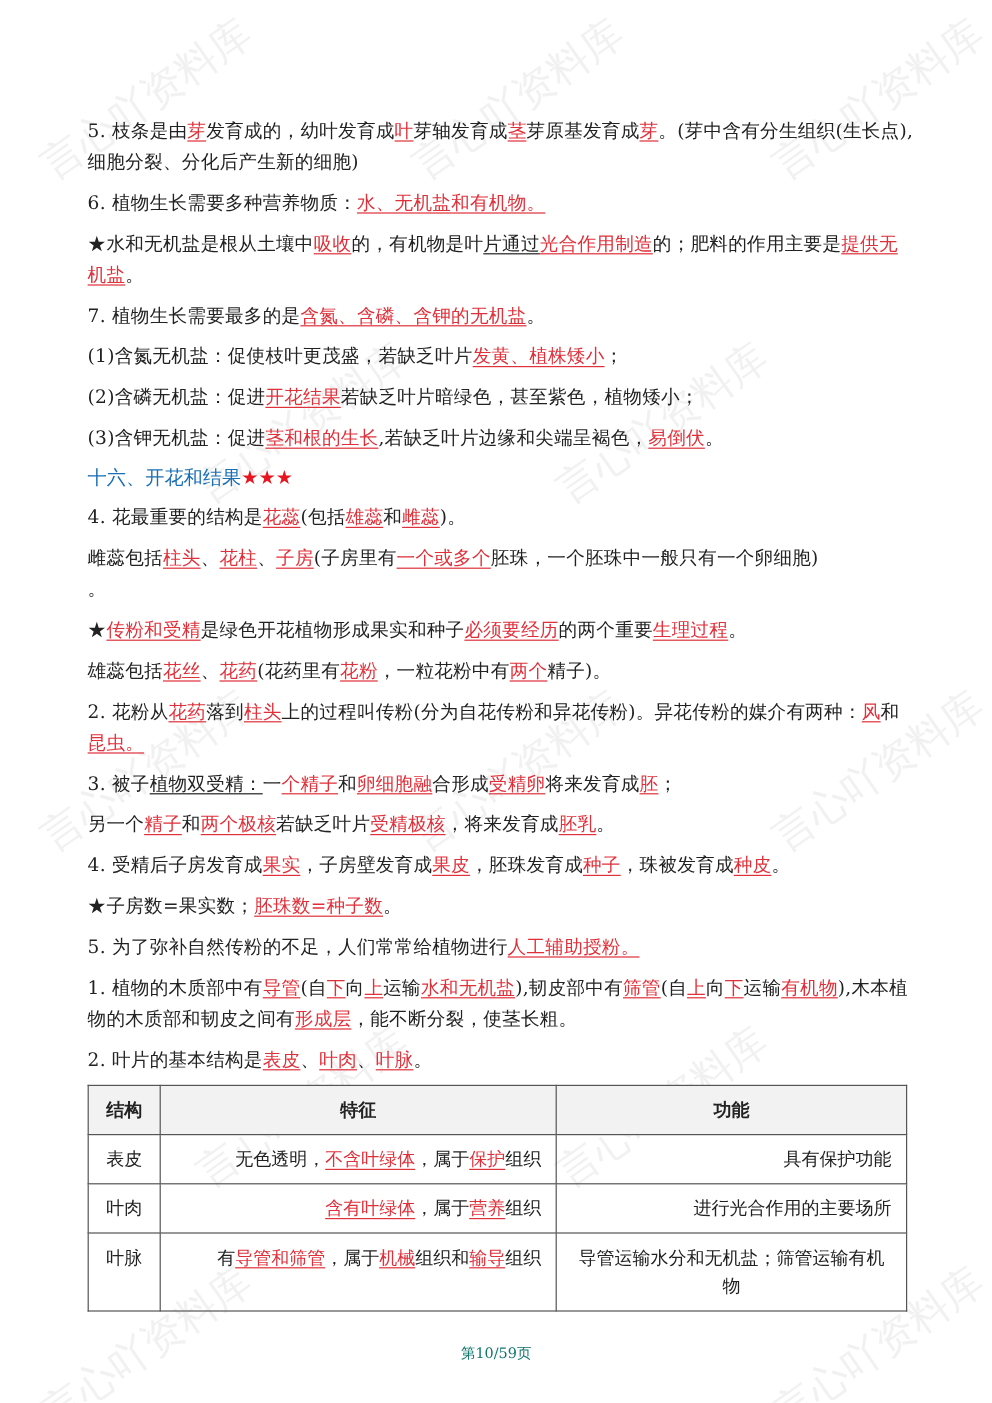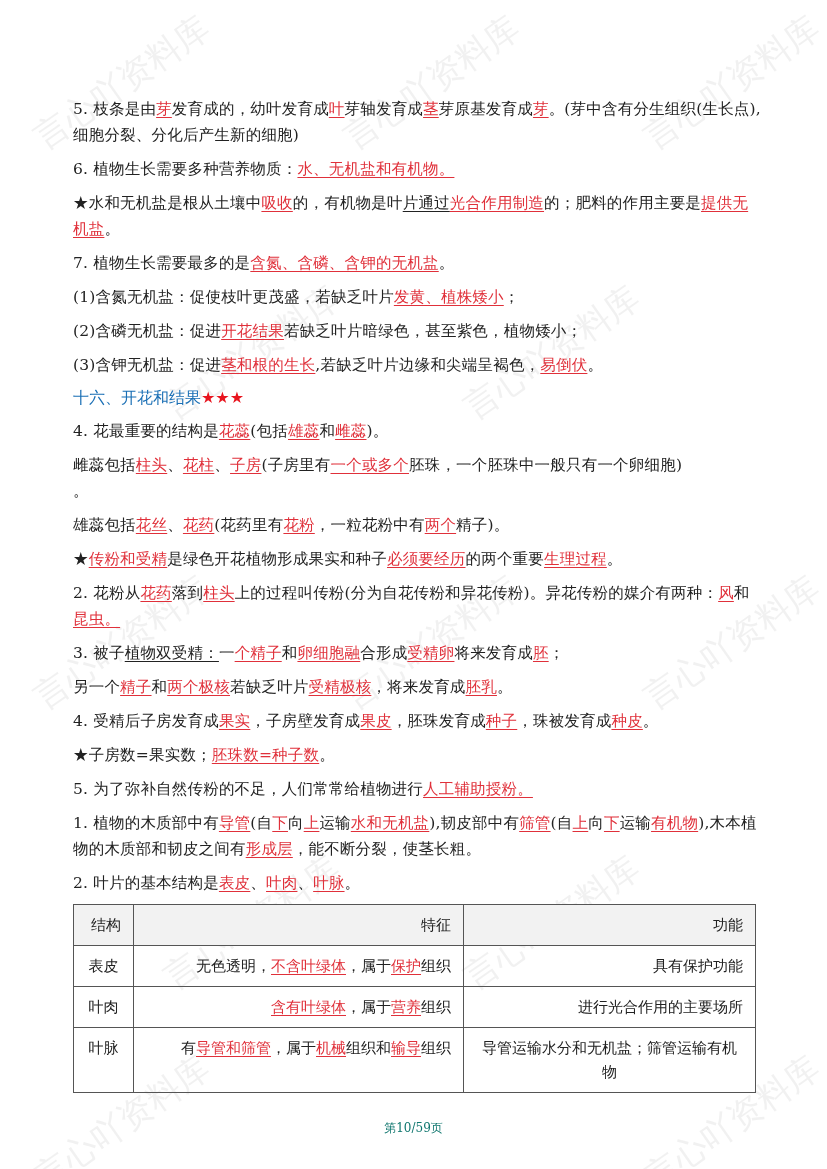--- a/index.html
+++ b/index.html
@@ -6,21 +6,21 @@
   body { width: 827px; height: 1169px; position: relative; overflow: hidden;
          font-family: "DejaVu Serif", "Liberation Serif", serif; color: #222; }
   .page { position: absolute; left: 73px; top: 96px; width: 690px; }
   .p { font-size: 15.5px; line-height: 26px; margin: 0 0 8px 0; letter-spacing: 0.2px; }
   .u { text-decoration: underline; text-underline-offset: 3px; margin-top: 39px; }
   .r { color: #e0303a; text-decoration: underline; text-decoration-color: #e0303a; text-underline-offset: 3px; }
   .h { color: #1a6fb5; font-family: "DejaVu Sans", "Liberation Sans", sans-serif; font-size: 16px; font-weight: 400; margin: 2px 0 8px 0; line-height: 24px; }
   .stars { color: #e8141e; }
   table { border-collapse: collapse; width: 683px; font-size: 15px; margin-top: 6px; }
   th, td { border: 1px solid #555; padding: 8px 12px; text-align: right; vertical-align: top; line-height: 24px; }
-  th { background: #f2f2f2; font-weight: normal; text-align: right; font-family: "DejaVu Sans", "Liberation Sans", sans-serif; font-size: 15px; height: 24px; }
+  th { background: #f2f2f2; font-weight: bold; text-align: center; font-family: "DejaVu Sans", "Liberation Sans", sans-serif; font-size: 15px; height: 24px; }
   td.c0 { text-align: center; width: 35px; }
   td.c1 { width: 305px; }
   tr.row td { height: 24px; }
   tr.tall td { height: 48px; }
   .footer { position: absolute; top: 1120px; left: 0; width: 827px; text-align: center; font-size: 12px; color: #0f766e; }
   .wm { position: absolute; color: rgba(200,200,200,0.25); font-size: 34px; transform: rotate(-35deg); font-family: "DejaVu Sans", sans-serif; pointer-events: none; white-space: nowrap; }
 </style>
 </head>
 <body>
 
@@ -73,25 +73,25 @@
 
   <p class="p">
     <span>4. 花最重要的结构是</span><span class="r">花蕊</span><span>(包括</span><span class="r">雄蕊</span><span>和</span><span class="r">雌蕊</span><span>)。</span>
   </p>
 
   <p class="p">
     <span>雌蕊包括</span><span class="r">柱头</span><span>、</span><span class="r">花柱</span><span>、</span><span class="r">子房</span><span>(子房里有</span><span class="r">一个或多个</span><span>胚珠，一个胚珠中一般只有一个卵细胞)</span><br><span>。</span>
   </p>
 
   <p class="p">
-    <span>雄蕊包括</span><span class="r">花丝</span><span>、</span><span class="r">花药</span><span>(花药里有</span><span class="r">花粉</span><span>，一粒花粉中有</span><span class="r">两个</span><span>精子)。</span>
+    <span>★</span><span class="r">传粉和受精</span><span>是绿色开花植物形成果实和种子</span><span class="r">必须要经历</span><span>的两个重要</span><span class="r">生理过程</span><span>。</span>
   </p>
 
   <p class="p">
-    <span>★</span><span class="r">传粉和受精</span><span>是绿色开花植物形成果实和种子</span><span class="r">必须要经历</span><span>的两个重要</span><span class="r">生理过程</span><span>。</span>
+    <span>雄蕊包括</span><span class="r">花丝</span><span>、</span><span class="r">花药</span><span>(花药里有</span><span class="r">花粉</span><span>，一粒花粉中有</span><span class="r">两个</span><span>精子)。</span>
   </p>
 
   <p class="p">
     <span>2. 花粉从</span><span class="r">花药</span><span>落到</span><span class="r">柱头</span><span>上的过程叫传粉(分为自花传粉和异花传粉)。异花传粉的媒介有两种：</span><span class="r">风</span><span>和</span><span class="r">昆虫。</span>
   </p>
 
   <p class="p">
     <span>3. 被子</span><span class="u">植物双受精：</span><span>一</span><span class="r">个精子</span><span>和</span><span class="r">卵细胞融</span><span>合形成</span><span class="r">受精卵</span><span>将来发育成</span><span class="r">胚</span><span>；</span>
   </p>
 

